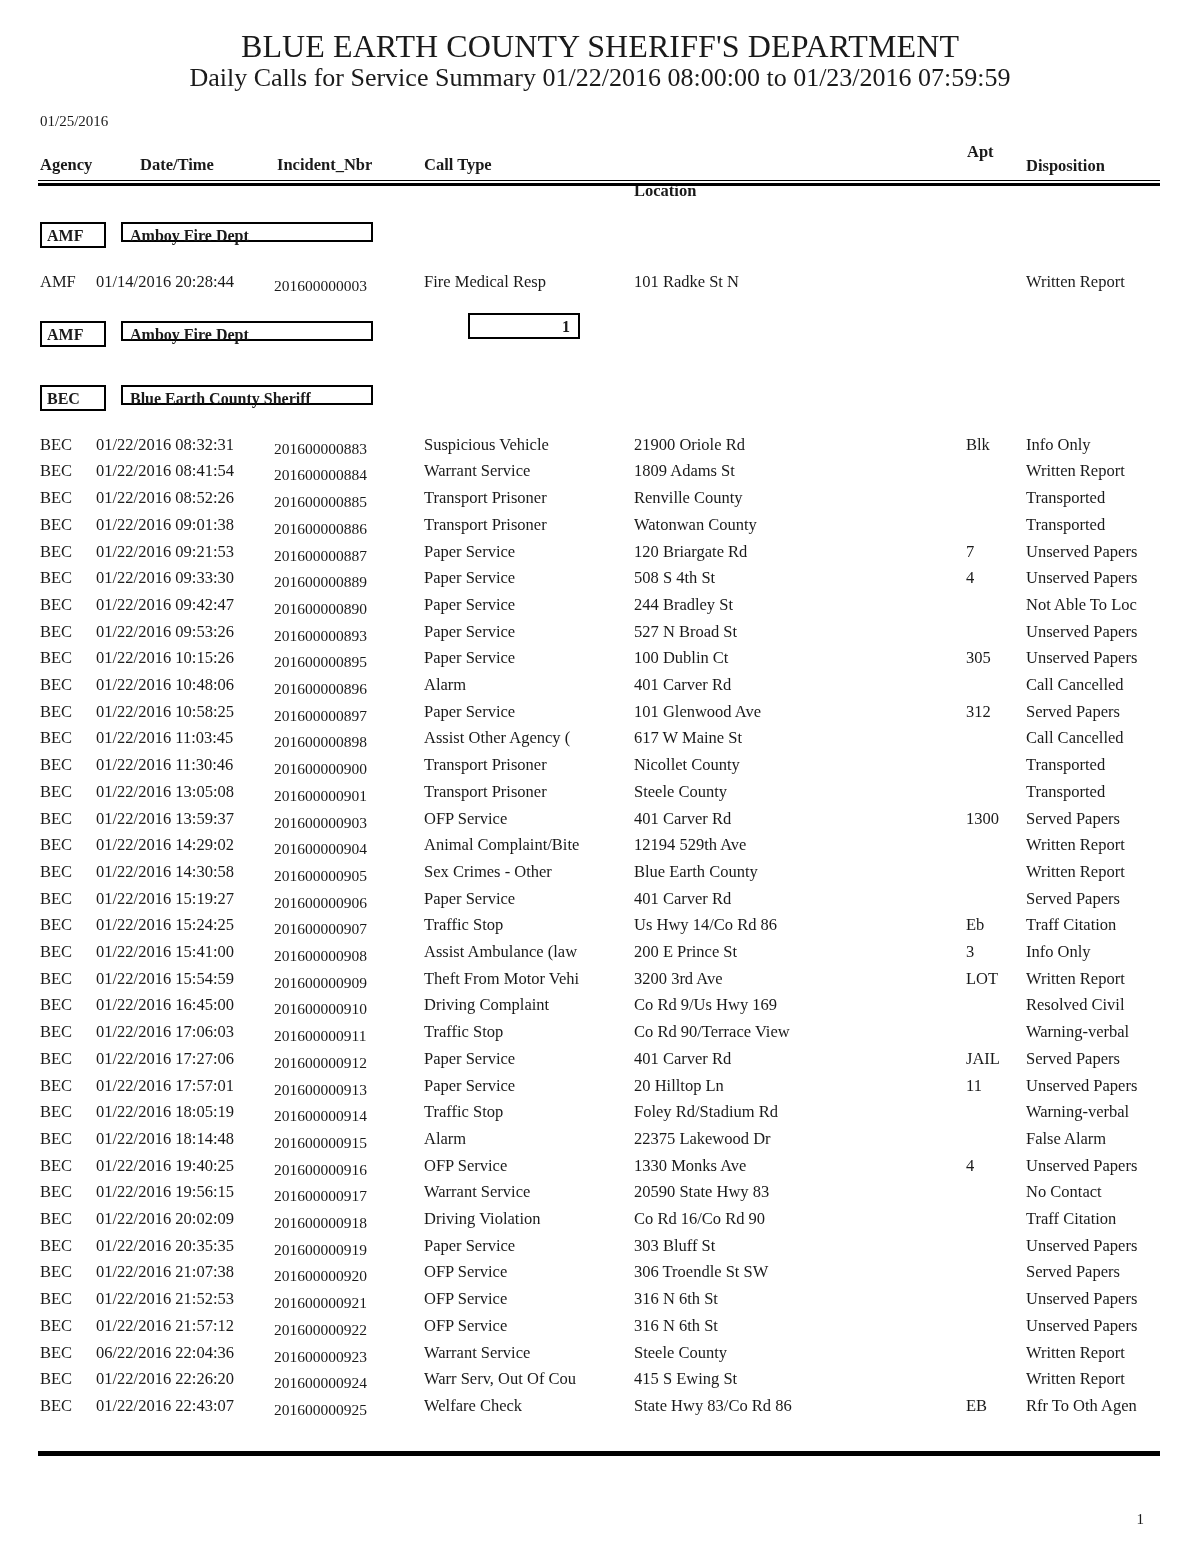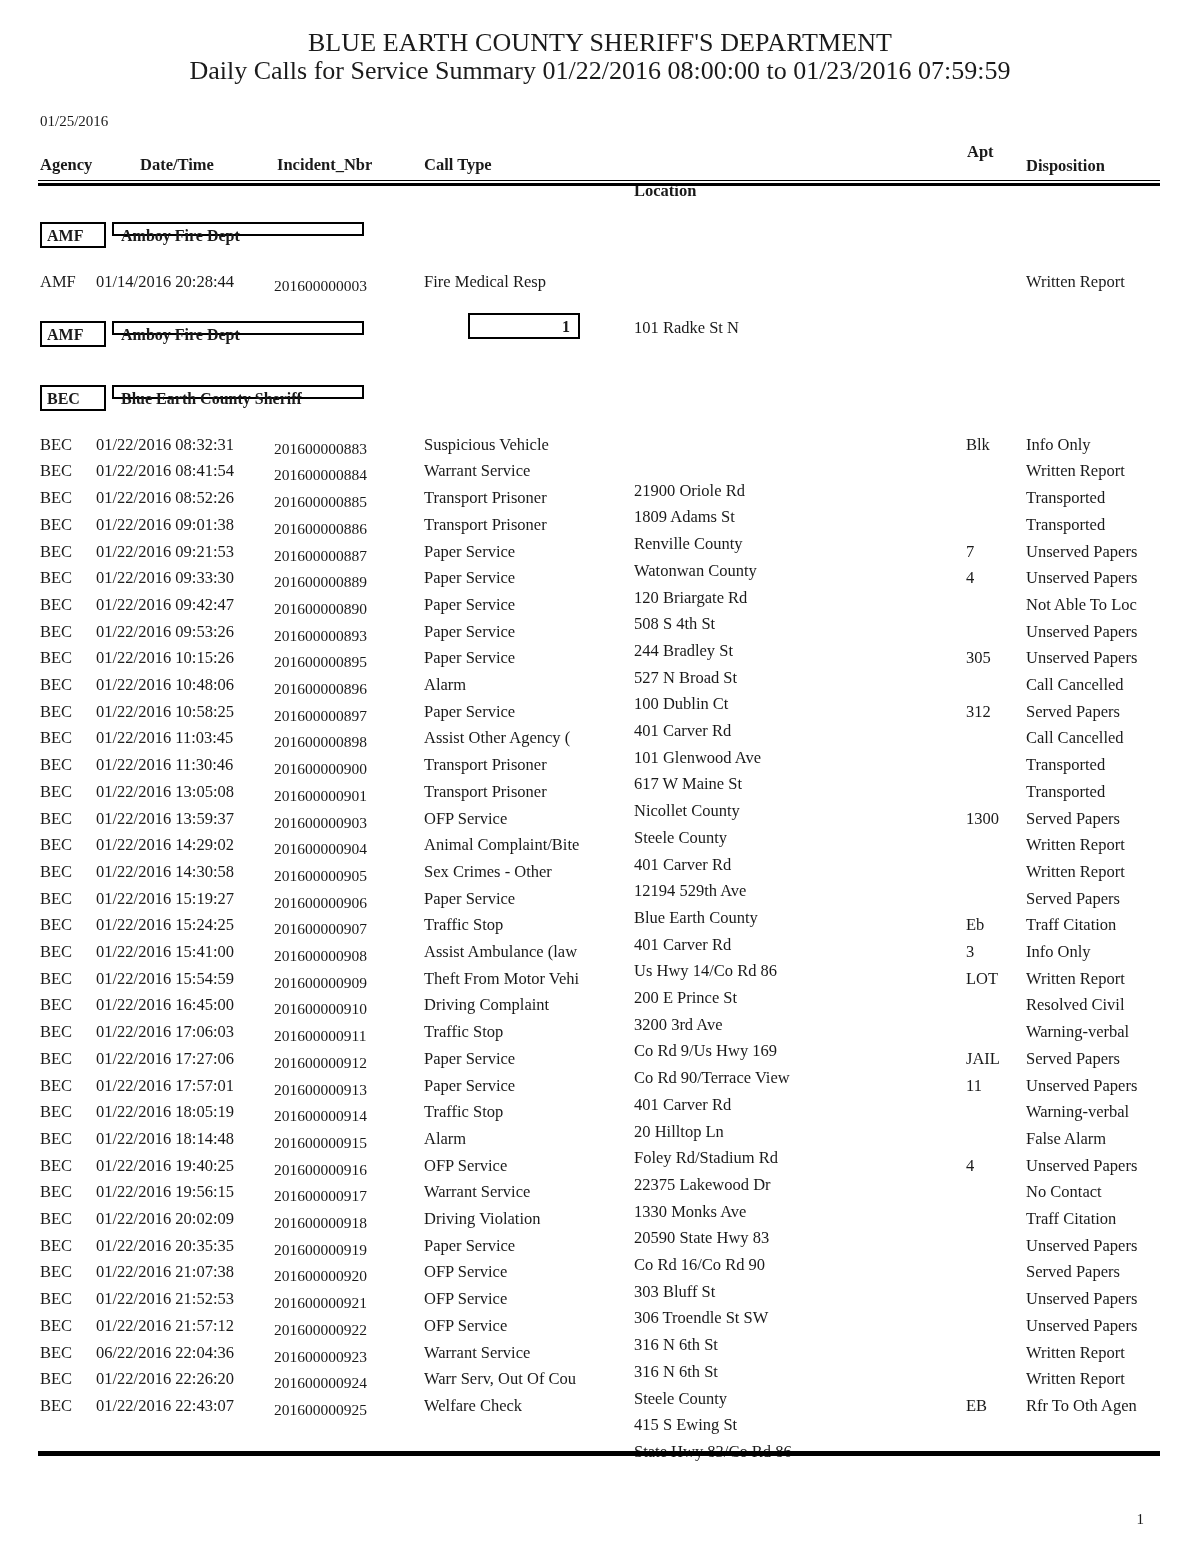--- a/index.html
+++ b/index.html
@@ -21,28 +21,28 @@
     background: #ffffff;
     overflow: hidden;
   }
 
   
   .doc-title {
     position: absolute;
     left: 0; right: 0;
     top: 28px;
     text-align: center;
-    font-size: 26px;
+    font-size: 32px;
     letter-spacing: 0.1px;
     white-space: nowrap;
   }
   .doc-subtitle {
     position: absolute;
     left: 0; right: 0;
-    top: 56px;
+    top: 63px;
     text-align: center;
     font-size: 26px;
     white-space: nowrap;
   }
   .run-date {
     position: absolute;
     left: 40px;
     top: 113px;
     font-size: 15px;
   }
@@ -103,23 +103,23 @@
     z-index: 1;
     display: block;
   }
   .grp-code {
     width: 66px;
     height: 26px;
     padding: 4px 0 0 5px;
   }
   .grp-name {
     width: 252px;
-    height: 14px;
+    height: 20px;
     padding: 4px 10px 0 7px;
-    margin-left: 6px;
+    margin-left: 15px;
   }
   .count-box {
     width: 112px;
     height: 26px;
     padding: 4px 8px 0 0;
     text-align: right;
   }
 
   
   .row {
@@ -131,21 +131,21 @@
   .cell {
     position: absolute;
     font-size: 16.5px;
     white-space: nowrap;
     line-height: 1;
   }
   .c-agency   { left: 40px;  }
   .c-date     { left: 96px;  }
   .c-inc      { left: 274px; top: 4px; font-size: 15.5px; }
   .c-type     { left: 424px; }
-  .c-loc      { left: 634px; margin-top: 46px; }
+  .c-loc      { left: 634px; }
   .c-apt      { left: 966px; }
   .c-disp     { left: 1026px;}
 
   .bottom-rule {
     position: absolute;
     left: 38px;
     width: 1122px;
     height: 5px;
     background: #000;
   }

